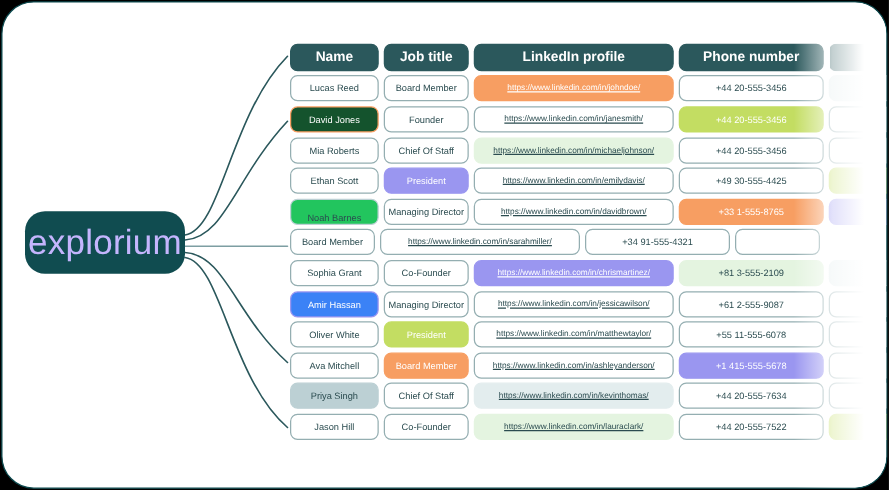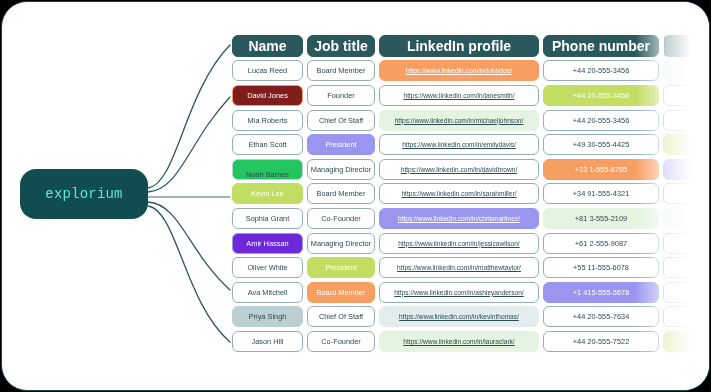--- a/index.html
+++ b/index.html
@@ -23,25 +23,24 @@
   
   #logo-badge {
     position: absolute;
     left: 18px; top: 167px;
     width: 128px; height: 50px;
     background: #104c50;
     border-radius: 16px;
     display: flex; align-items: center; justify-content: center;
   }
   #logo-text {
-    color: #5eead4;
-    font-size: 14px;
+    color: #c4b5fd;
+    font-size: 28px;
     letter-spacing: .2px;
     font-weight: 400;
-    font-family: Liberation Mono, monospace;
   }
 
   
   #connectors {
     position: absolute; left: 0; top: 0;
     width: 709px; height: 390px;
     pointer-events: none;
   }
 
   
@@ -70,21 +69,21 @@
   .c-job      { width: 68px; }
   .c-linkedin { width: 160px; font-size: 6.6px; }
   .c-phone    { width: 116px; }
   .c-extra    { width: 68px; }
 
   .hrow .cell {
     background: #2b585c;
     border-color: #2b585c;
     color: #ffffff;
     font-weight: bold;
-    font-size: 14px;
+    font-size: 11px;
     height: 22px;
   }
   .hrow .c-extra {
     background: linear-gradient(to right, #2b585c 0%, #2b585c 28%, rgba(43,88,92,0) 100%);
     border-color: transparent;
   }
 
   .c-linkedin span { text-decoration: underline; }
 
   
@@ -133,21 +132,21 @@
           </div>
           <div class="cell c-linkedin" style="background: rgb(247, 158, 98); border-color: rgb(247, 158, 98); color: rgb(255, 255, 255);">
             <span style="text-decoration: underline;">https://www.linkedin.com/in/johndoe/</span>
           </div>
           <div class="cell c-phone">
             <span>+44 20-555-3456</span>
           </div>
           <div class="cell c-extra" style="background: rgb(227, 237, 238); border-color: rgb(227, 237, 238);"></div>
         </div>
         <div class="trow">
-          <div class="cell c-name" style="background: #7f1d1d; border-color: rgb(247, 158, 98); color: rgb(255, 255, 255); text-align: right;">
+          <div class="cell c-name" style="background: #14532d; border-color: rgb(247, 158, 98); color: rgb(255, 255, 255); text-align: right;">
             <span>David Jones</span>
           </div>
           <div class="cell c-job">
             <span>Founder</span>
           </div>
           <div class="cell c-linkedin">
             <span style="text-decoration: underline;">https://www.linkedin.com/in/janesmith/</span>
           </div>
           <div class="cell c-phone" style="background: rgb(195, 221, 98); border-color: rgb(195, 221, 98); color: rgb(255, 255, 255);">
             <span>+44 20-555-3456</span>
@@ -193,23 +192,20 @@
           </div>
           <div class="cell c-linkedin">
             <span style="text-decoration: underline;">https://www.linkedin.com/in/davidbrown/</span>
           </div>
           <div class="cell c-phone" style="background: rgb(247, 158, 98); border-color: rgb(247, 158, 98); color: rgb(255, 255, 255);">
             <span>+33 1-555-8765</span>
           </div>
           <div class="cell c-extra" style="background: rgb(154, 150, 240); border-color: rgb(154, 150, 240); color: rgb(255, 255, 255);"></div>
         </div>
         <div class="trow">
-          <div class="cell c-name" style="background: rgb(195, 221, 98); border-color: rgb(195, 221, 98); color: rgb(255, 255, 255);">
-            <span>Kevin Lee</span>
-          </div>
           <div class="cell c-job">
             <span>Board Member</span>
           </div>
           <div class="cell c-linkedin">
             <span style="text-decoration: underline;">https://www.linkedin.com/in/sarahmiller/</span>
           </div>
           <div class="cell c-phone">
             <span>+34 91-555-4321</span>
           </div>
           <div class="cell c-extra"></div>
@@ -223,21 +219,21 @@
           </div>
           <div class="cell c-linkedin" style="background: rgb(154, 150, 240); border-color: rgb(154, 150, 240); color: rgb(255, 255, 255);">
             <span style="text-decoration: underline;">https://www.linkedin.com/in/chrismartinez/</span>
           </div>
           <div class="cell c-phone" style="background: rgb(228, 244, 224); border-color: rgb(228, 244, 224);">
             <span>+81 3-555-2109</span>
           </div>
           <div class="cell c-extra" style="background: rgb(227, 237, 238); border-color: rgb(227, 237, 238);"></div>
         </div>
         <div class="trow">
-          <div class="cell c-name" style="background: #6d28d9; border-color: rgb(154, 150, 240); color: rgb(255, 255, 255);">
+          <div class="cell c-name" style="background: #3b82f6; border-color: rgb(154, 150, 240); color: rgb(255, 255, 255);">
             <span>Amir Hassan</span>
           </div>
           <div class="cell c-job">
             <span>Managing Director</span>
           </div>
           <div class="cell c-linkedin">
             <span style="text-decoration: underline;">https://www.linkedin.com/in/jessicawilson/</span>
           </div>
           <div class="cell c-phone">
             <span>+61 2-555-9087</span>

